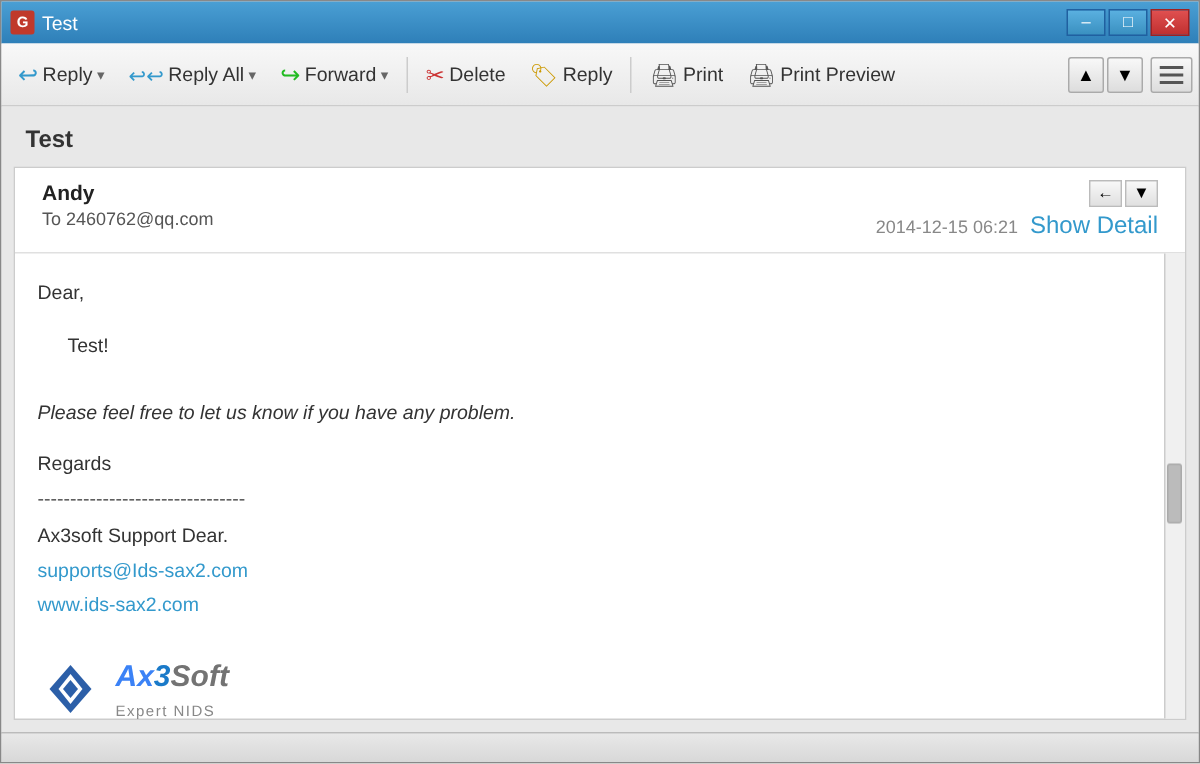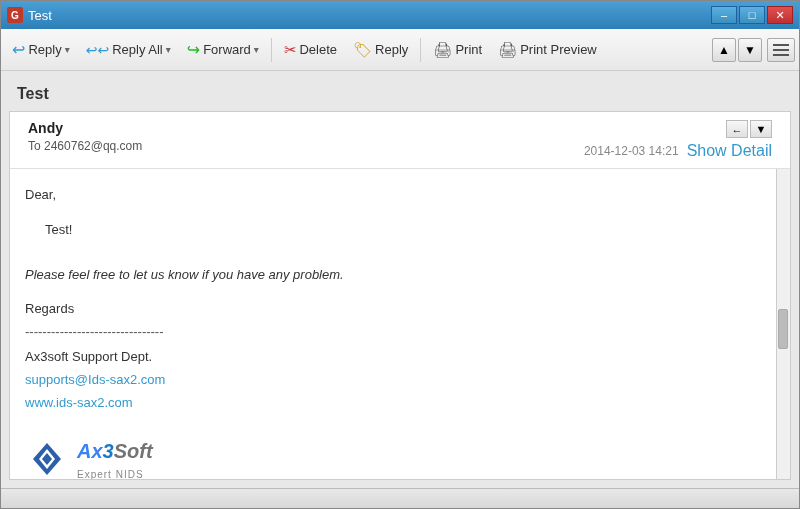--- a/index.html
+++ b/index.html
@@ -197,35 +197,35 @@
         <div class="email-sender-info">
           <div class="sender-name">Andy</div>
           <div class="sender-to">To 2460762@qq.com</div>
         </div>
         <div class="email-header-right">
           <div class="email-header-actions">
             <div class="header-action-btn">←</div>
             <div class="header-action-btn">▼</div>
           </div>
           <div style="display:flex; gap:8px; align-items:center;">
-            <span class="email-timestamp">2014-12-03 14:21</span>
+            <span class="email-timestamp">2014-12-15 06:21</span>
             <span class="show-detail">Show Detail</span>
           </div>
         </div>
       </div>
 
       <div style="flex:1; overflow:hidden; position:relative; display:flex;">
         <div class="email-body" style="flex:1; padding-right:20px;padding-left:15px;">
           <div class="email-body-content">
             <p style="margin-bottom:14px;">Dear,</p>
             <p style="margin-bottom:24px; margin-left:20px;">Test!</p>
             <p class="italic-text" style="margin-bottom:14px;">Please feel free to let us know if you have any problem.</p>
             <p style="margin-bottom:2px;">Regards</p>
             <p class="dashes" style="margin-bottom:4px;">--------------------------------</p>
-            <p class="support-dept" style="margin-bottom:2px;">Ax3soft Support Dept.</p>
+            <p class="support-dept" style="margin-bottom:2px;">Ax3soft Support Dear.</p>
             <p class="support-email link-text" style="margin-bottom:2px;">supports@Ids-sax2.com</p>
             <p class="support-website link-text" style="margin-bottom:14px;">www.ids-sax2.com</p>
 
             <div class="logo-area">
               <div class="logo-icon">
                 
                 <svg width="44" height="40" viewBox="0 0 44 40">
                   <polygon points="8,20 22,4 36,20 22,36" fill="#2c5fa8"></polygon>
                   <polygon points="14,20 22,10 30,20 22,30" fill="white"></polygon>
                   <polygon points="17,20 22,14 27,20 22,26" fill="#2c5fa8"></polygon>

